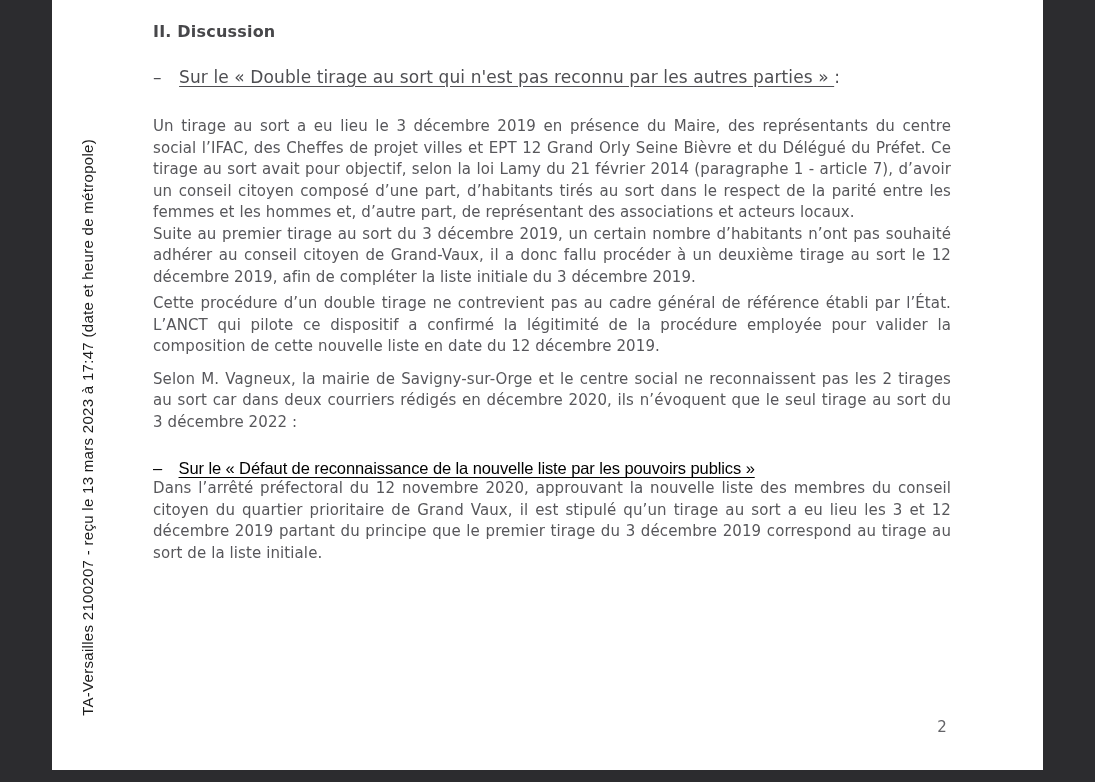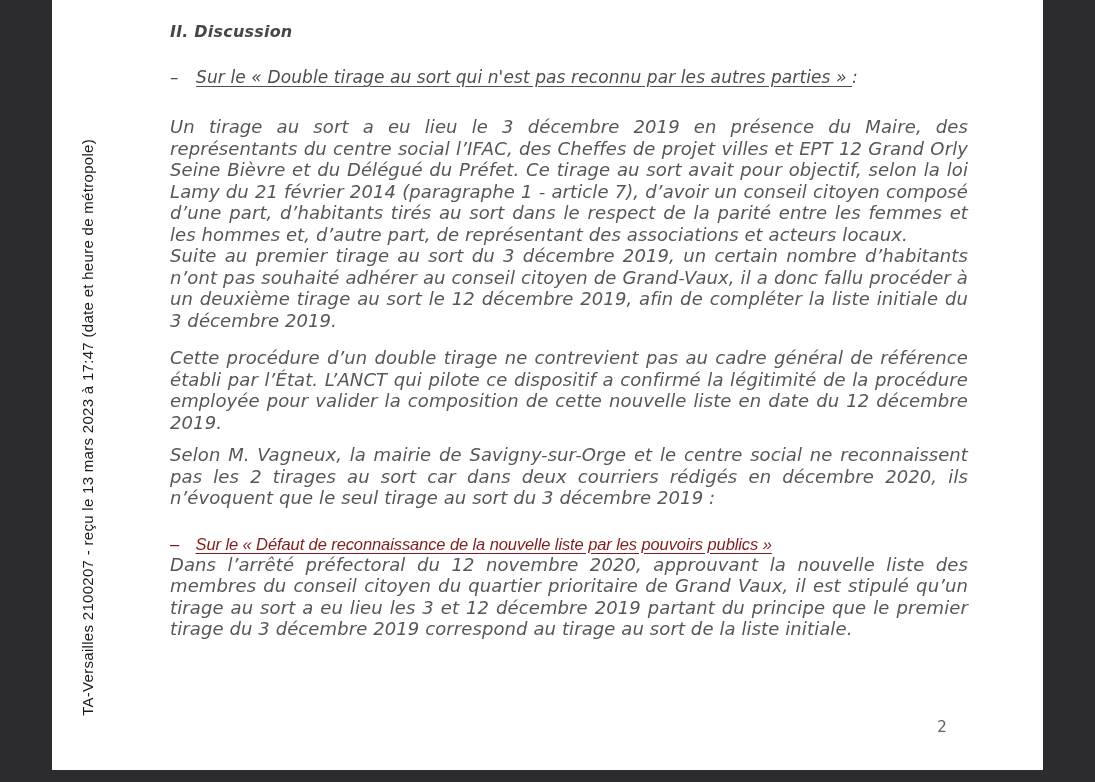--- a/index.html
+++ b/index.html
@@ -33,60 +33,59 @@
     writing-mode: vertical-rl;
     transform: rotate(180deg);
     white-space: nowrap;
     font-family: "Liberation Sans", sans-serif;
     font-size: 15px;
     letter-spacing: 0.3px;
     color: #1c1c1c;
   }
   .content {
     position: absolute;
-    left: 118px; top: 0;
+    left: 101px; top: 0;
     width: 798px;
     color: #56565a;
-    font-style: italic;
   }
   .doc-title {
     margin-top: 22px;
     font-size: 16px;
     font-weight: bold;
     color: #47474a;
     letter-spacing: 0.2px;
   }
   .heading {
     font-size: 17px;
     color: #4e4e52;
     letter-spacing: 0.1px;
   }
   .heading-1 { margin-top: 26px; }
   .heading-2 {
     margin-top: 26px;
     font-family: "Liberation Sans", sans-serif;
     font-size: 16.5px;
-    color: #7f1d1d;
+    color: #000000;
     letter-spacing: -0.1px;
   }
   .heading .u {
     text-decoration: underline;
     text-underline-offset: 3px;
     margin-left: 12px;
   }
   .para {
-    font-size: 18px;
+    font-size: 15px;
     line-height: 21.5px;
     text-align: justify;
     letter-spacing: 0.1px;
     color: #57575b;
   }
   .para-1 { margin-top: 29px; }
   .para-2 { }
-  .para-3 { margin-top: 16px; }
+  .para-3 { margin-top: 5px; }
   .para-4 { margin-top: 11px; }
   .para-5 { }
   .pagenum {
     position: absolute;
     left: 880px; top: 718px;
     width: 20px;
     text-align: center;
     font-size: 15px;
     color: #636367;
   }
@@ -108,21 +107,21 @@
       <div class="heading heading-1">
         <span>– </span><span class="u">Sur le « Double tirage au sort qui n'est pas reconnu par les autres parties » </span><span>:</span>
       </div>
 
       <p class="para para-1">Un tirage au sort a eu lieu le 3 décembre 2019 en présence du Maire, des représentants du centre social l’IFAC, des Cheffes de projet villes et EPT 12 Grand Orly Seine Bièvre et du Délégué du Préfet. Ce tirage au sort avait pour objectif, selon la loi Lamy du 21 février 2014 (paragraphe 1 - article 7), d’avoir un conseil citoyen composé d’une part, d’habitants tirés au sort dans le respect de la parité entre les femmes et les hommes et, d’autre part, de représentant des associations et acteurs locaux.</p>
 
       <p class="para para-2">Suite au premier tirage au sort du 3 décembre 2019, un certain nombre d’habitants n’ont pas souhaité adhérer au conseil citoyen de Grand-Vaux, il a donc fallu procéder à un deuxième tirage au sort le 12 décembre 2019, afin de compléter la liste initiale du 3 décembre 2019.</p>
 
       <p class="para para-3">Cette procédure d’un double tirage ne contrevient pas au cadre général de référence établi par l’État. L’ANCT qui pilote ce dispositif a confirmé la légitimité de la procédure employée pour valider la composition de cette nouvelle liste en date du 12 décembre 2019.</p>
 
-      <p class="para para-4">Selon M. Vagneux, la mairie de Savigny-sur-Orge et le centre social ne reconnaissent pas les 2 tirages au sort car dans deux courriers rédigés en décembre 2020, ils n’évoquent que le seul tirage au sort du 3 décembre 2019 :</p>
+      <p class="para para-4">Selon M. Vagneux, la mairie de Savigny-sur-Orge et le centre social ne reconnaissent pas les 2 tirages au sort car dans deux courriers rédigés en décembre 2020, ils n’évoquent que le seul tirage au sort du 3 décembre 2022 :</p>
 
       <div class="heading heading-2">
         <span>– </span><span class="u">Sur le « Défaut de reconnaissance de la nouvelle liste par les pouvoirs publics »</span><span></span>
       </div>
 
       <p class="para para-5">Dans l’arrêté préfectoral du 12 novembre 2020, approuvant la nouvelle liste des membres du conseil citoyen du quartier prioritaire de Grand Vaux, il est stipulé qu’un tirage au sort a eu lieu les 3 et 12 décembre 2019 partant du principe que le premier tirage du 3 décembre 2019 correspond au tirage au sort de la liste initiale.</p>
 
     </div>
 
     <div class="pagenum">2</div>

